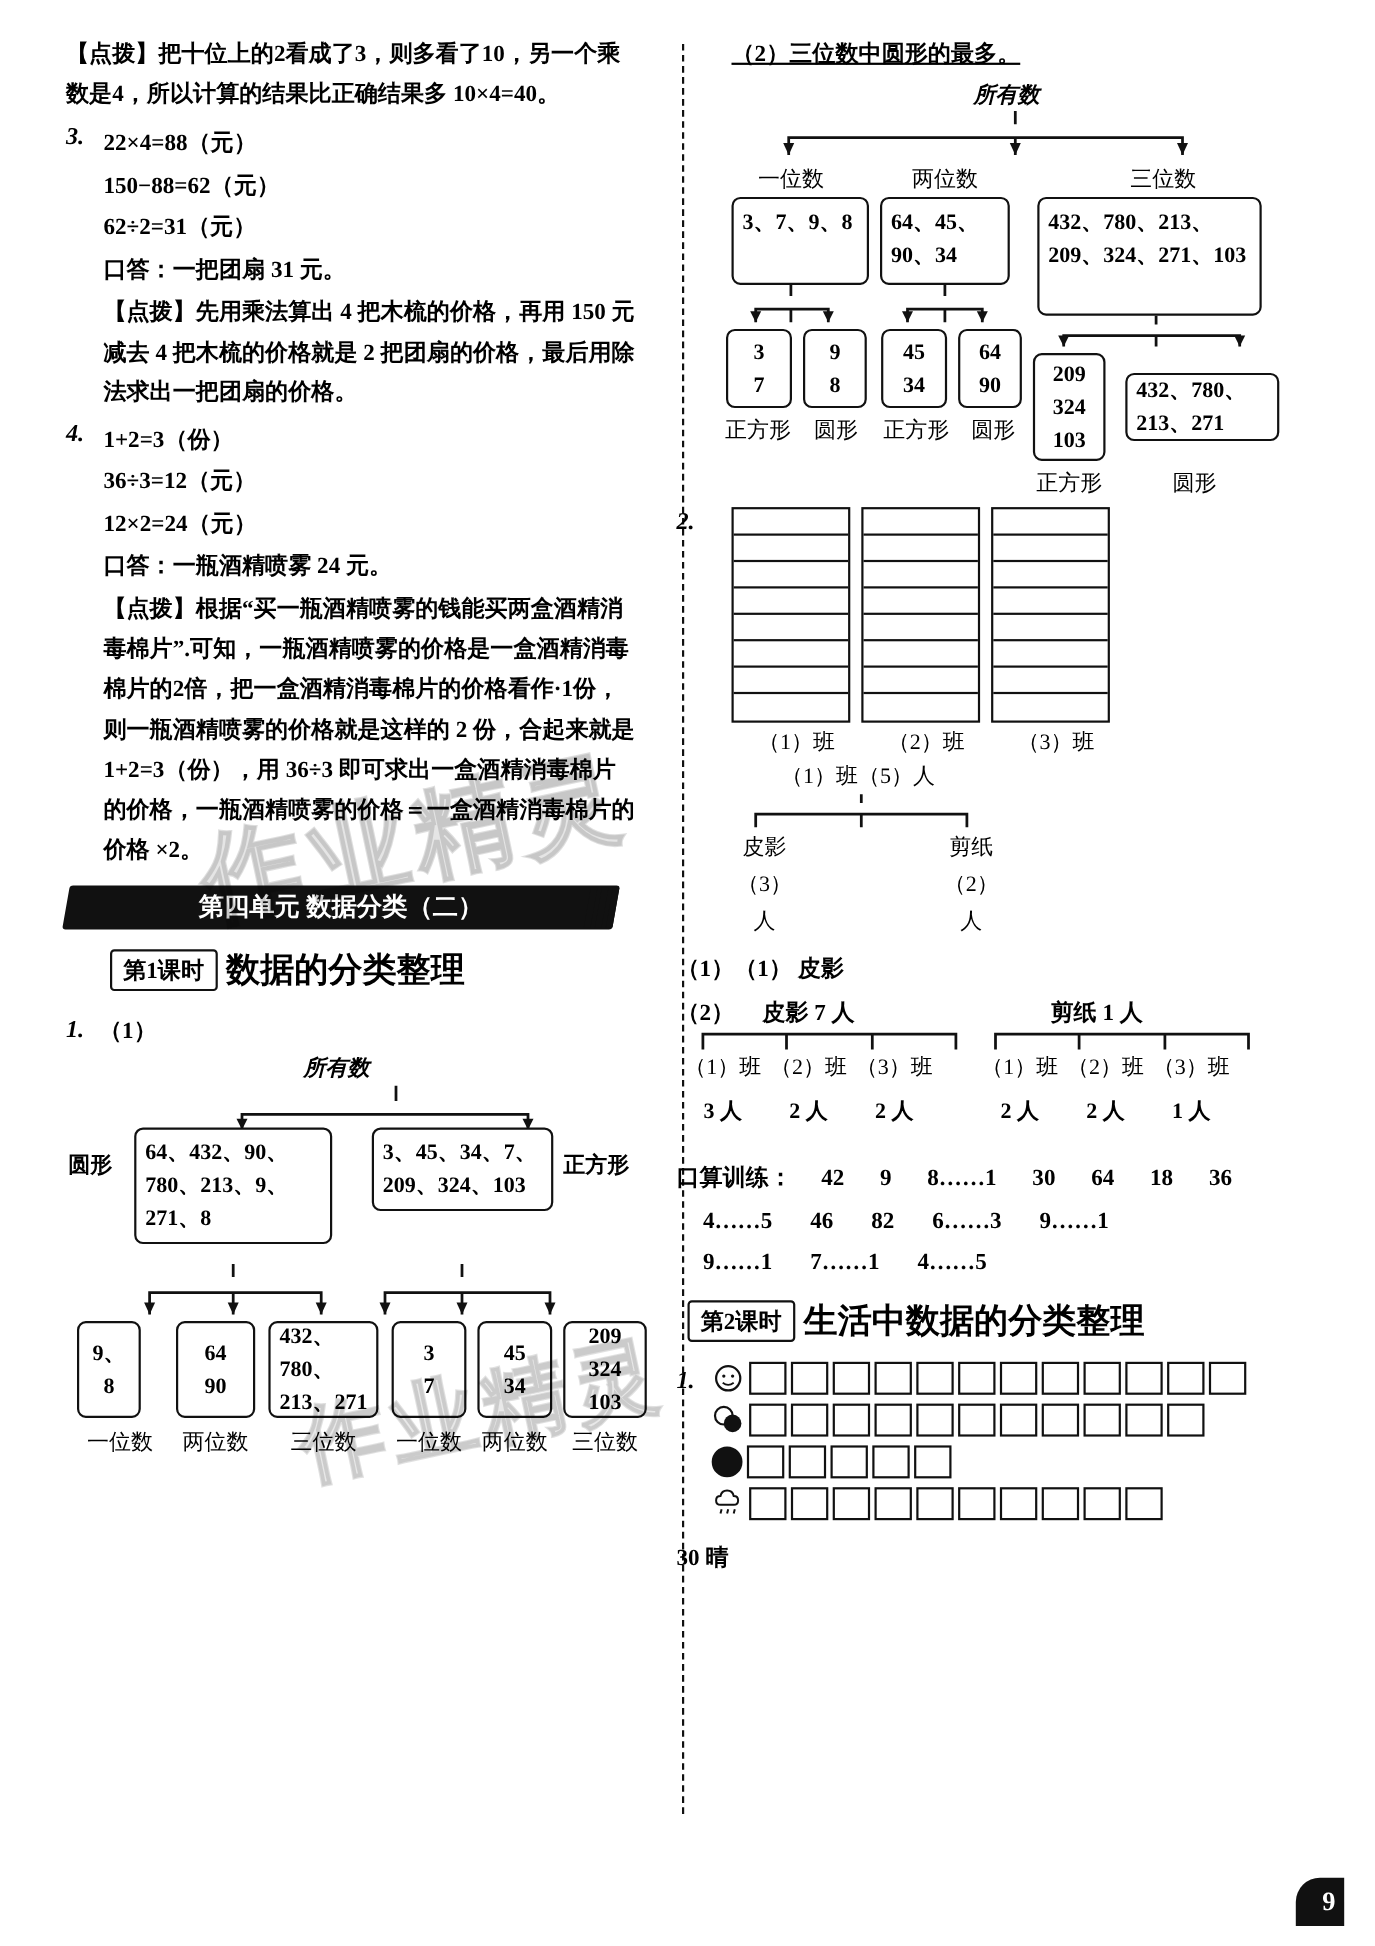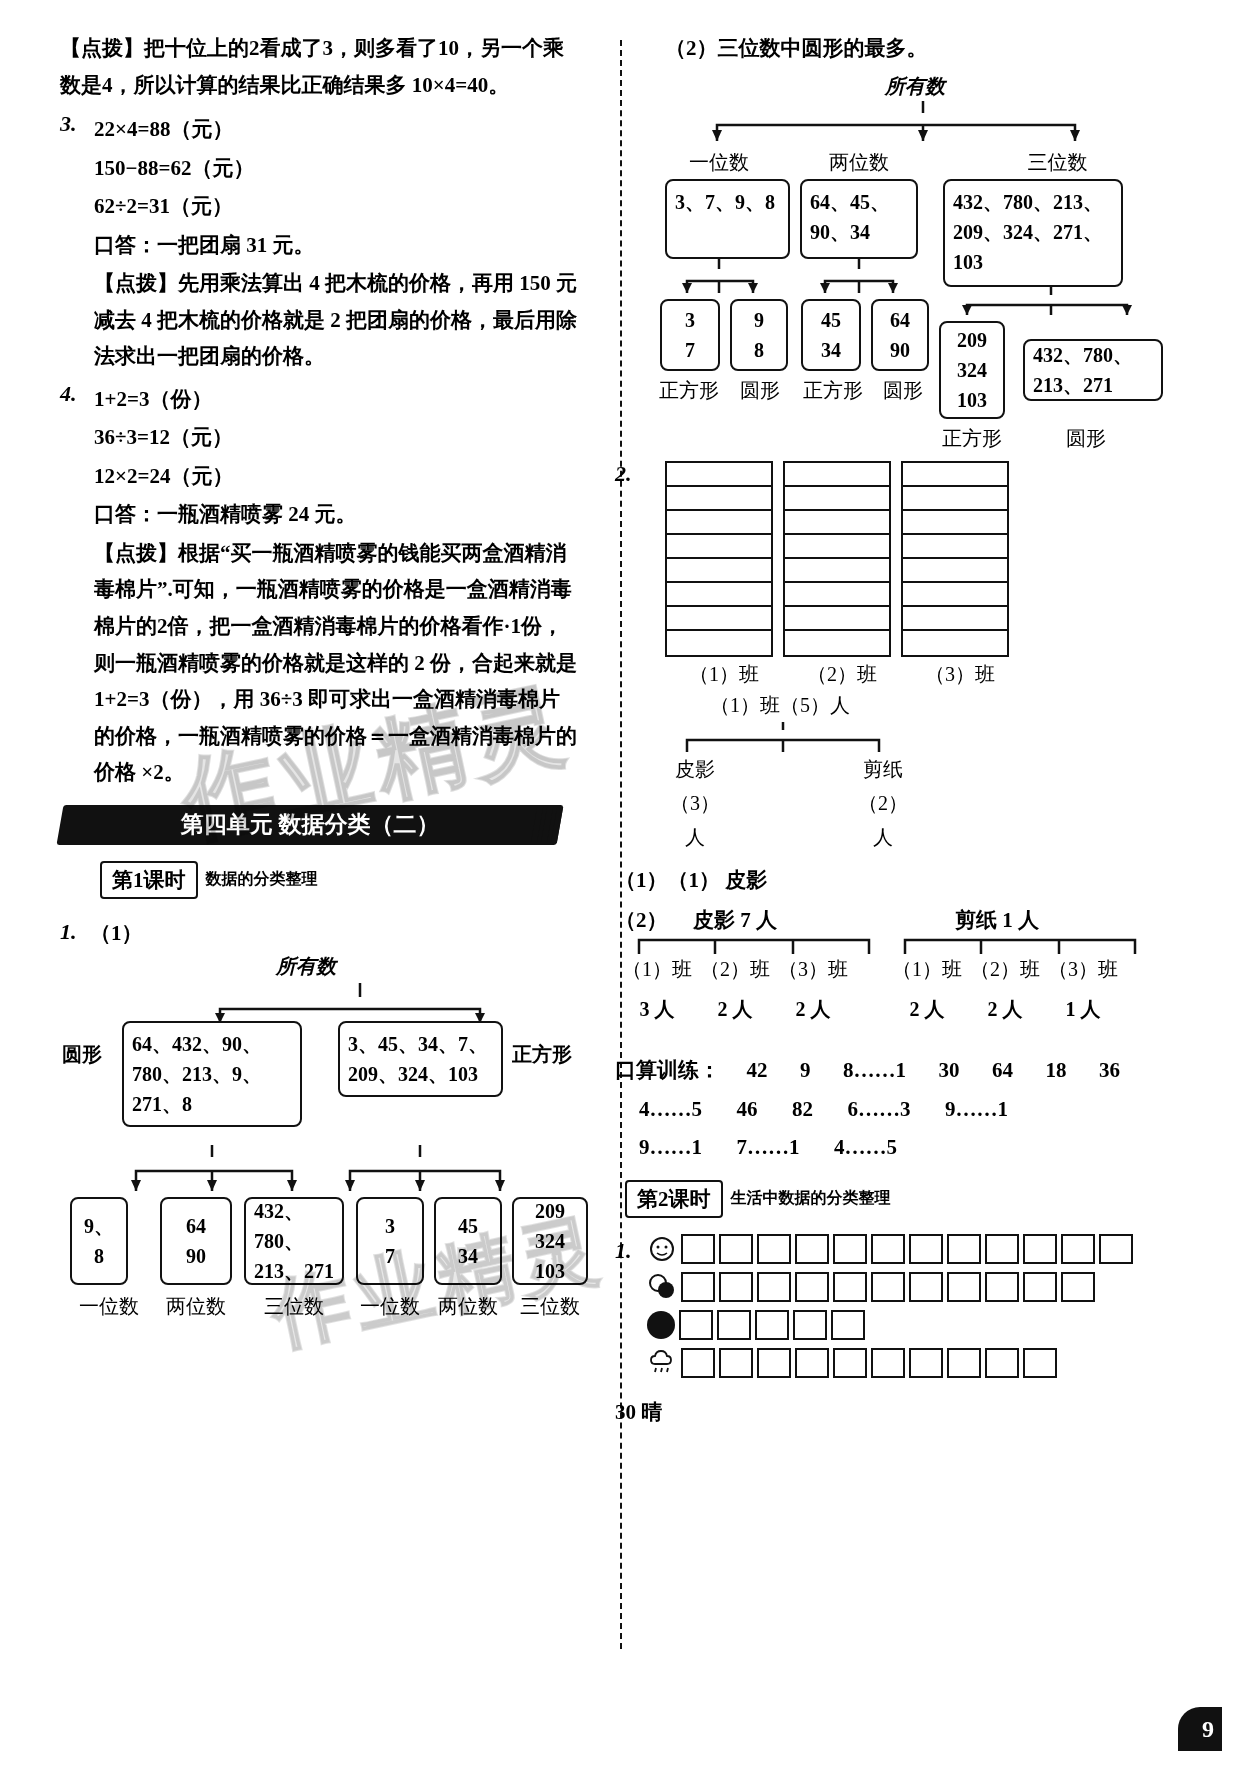--- a/index.html
+++ b/index.html
@@ -22,21 +22,21 @@
   .banner .bar{position:absolute;left:0;top:0;width:500px;height:40px;background:#111;
     color:#fff;font-weight:bold;font-size:23px;line-height:40px;text-align:center;
     border-radius:3px;}
   .banner .bar.skew{transform:skewX(-10deg);}
   .banner .bar .inner{transform:skewX(10deg);display:block;}
   .banner .bars{position:absolute;right:8px;top:2px;width:38px;height:36px;}
   .banner .bars i{display:block;float:left;width:6px;height:36px;background:#111;margin-right:4px;transform:skewX(-10deg);}
   
   .lesson{display:flex;align-items:center;margin:14px 0 8px 0;}
   .lesson .tag{border:2.5px solid #111;border-radius:4px;padding:3px 10px;font-weight:bold;font-size:21px;background:#fff;}
-  .lesson .name{font-weight:bold;font-size:16px;margin-left:8px;}
+  .lesson .name{font-weight:bold;font-size:31px;margin-left:8px;}
   
   .box{border:2.5px solid #111;border-radius:8px;background:#fff;font-weight:bold;
        font-size:20px;line-height:1.5;padding:6px 8px;text-align:center;box-sizing:border-box;}
   .boxl{text-align:left;}
   .lbl{font-size:20px;font-weight:bold;text-align:center;}
   .lbl-i{font-size:20px;text-align:center;font-style:normal;}
   svg{display:block;overflow:visible;}
   .abs{position:absolute;}
   
   .sqrow{display:flex;gap:4px;align-items:center;}
@@ -150,39 +150,39 @@
       <span class="abs lbl-i" style="left:98px;top:380px;width:76px;">两位数</span>
       <span class="abs lbl-i" style="left:184px;top:380px;width:100px;">三位数</span>
       <span class="abs lbl-i" style="left:294px;top:380px;width:72px;">一位数</span>
       <span class="abs lbl-i" style="left:372px;top:380px;width:72px;">两位数</span>
       <span class="abs lbl-i" style="left:450px;top:380px;width:80px;">三位数</span>
     </div>
   </div>
 
   <div class="col-right">
 
-    <p class="para bold" style="margin-left:10px;">（2）三位数中圆形的最多。</p>
+    <p class="para bold" style="margin-left:10px;text-decoration:underline;">（2）三位数中圆形的最多。</p>
 
     <div style="position:relative;height:430px;margin-top:4px;">
       <span class="abs" style="left:230px;top:2px;font-size:20px;font-weight:bold;font-style:italic;">所有数</span>
 
       <svg class="abs" style="left:20px;top:30px;" width="500" height="46">
         <path d="M248 0 L248 12 M42 40 L42 24 L400 24 L400 40 M248 24 L248 40" stroke="#111" stroke-width="2.5" fill="none"></path>
         <path d="M42 40 l-5 -11 l10 0 z" fill="#111"></path>
         <path d="M248 40 l-5 -11 l10 0 z" fill="#111"></path>
         <path d="M400 40 l-5 -11 l10 0 z" fill="#111"></path>
       </svg>
 
       <span class="abs lbl-i" style="left:0px;top:78px;width:128px;">一位数</span>
       <span class="abs lbl-i" style="left:140px;top:78px;width:128px;">两位数</span>
       <span class="abs lbl-i" style="left:310px;top:78px;width:185px;">三位数</span>
 
       <div class="abs box boxl" style="left:10px;top:108px;width:125px;height:80px;">3、7、9、8</div>
       <div class="abs box boxl" style="left:145px;top:108px;width:118px;height:80px;">64、45、90、34</div>
-      <div class="abs box boxl" style="left:288px;top:108px;width:180px;height:108px;">432、780、213、209、324、271、103</div>
+      <div class="abs box boxl" style="left:288px;top:108px;width:204px;height:108px;">432、780、213、209、324、271、103</div>
 
       <svg class="abs" style="left:10px;top:188px;" width="260" height="40">
         <path d="M54 0 L54 10 M22 34 L22 22 L88 22 L88 34 M54 22 L54 34" stroke="#111" stroke-width="2.5" fill="none"></path>
         <path d="M22 34 l-5 -10 l10 0 z" fill="#111"></path>
         <path d="M88 34 l-5 -10 l10 0 z" fill="#111"></path>
         <path d="M194 0 L194 10 M160 34 L160 22 L228 22 L228 34 M194 22 L194 34" stroke="#111" stroke-width="2.5" fill="none"></path>
         <path d="M160 34 l-5 -10 l10 0 z" fill="#111"></path>
         <path d="M228 34 l-5 -10 l10 0 z" fill="#111"></path>
       </svg>
 

